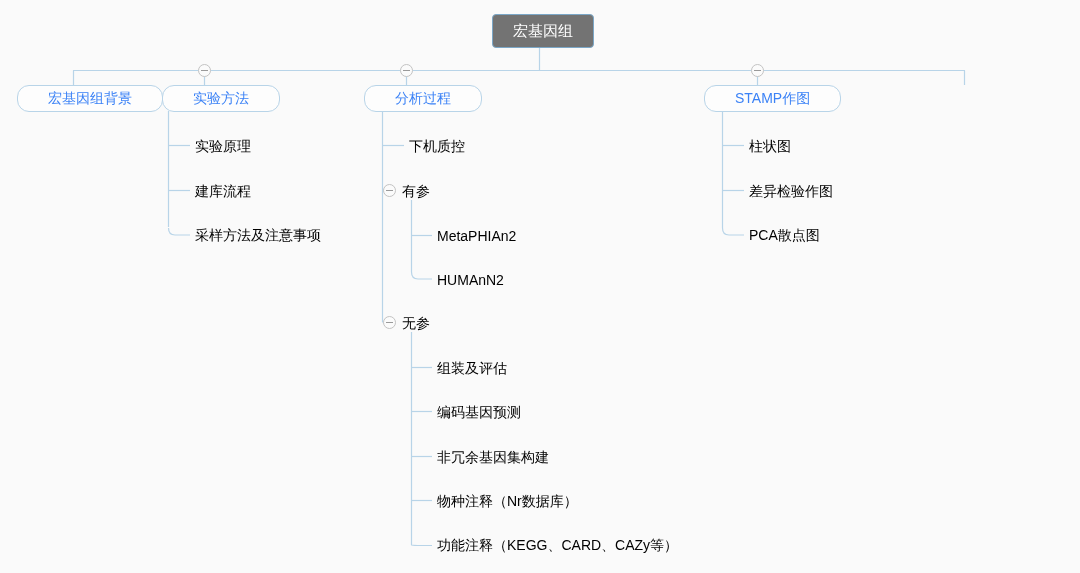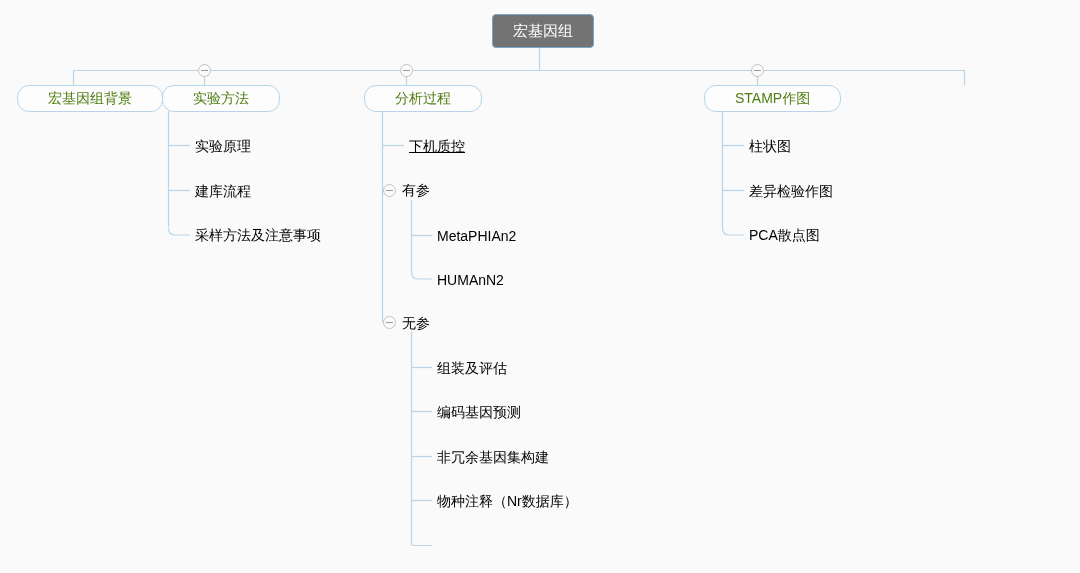--- a/index.html
+++ b/index.html
@@ -43,21 +43,21 @@
     border: 1px solid #7ba7c7;
     border-radius: 4px;
     font-size: 15px;
     line-height: 18px;
     padding: 7px 20px;
     text-align: center;
   }
   
   .node-box {
     background: #fdfdfd;
-    color: #4d7c0f;
+    color: #3b82f6;
     border: 1px solid #b8d4e8;
     border-radius: 12px;
     font-size: 14px;
     line-height: 17px;
     padding: 4px 30px;
     text-align: center;
   }
   
   .node-text {
     background: transparent;
@@ -144,33 +144,34 @@
   <div class="toggle" style="left:400px; top:64px;"></div>
 
   <div class="node node-box" style="left:704px; top:85px;">STAMP作图</div>
   <div class="toggle" style="left:751px; top:64px;"></div>
 
 
   <div class="node node-text" style="left:195px; top:137px;">实验原理</div>
   <div class="node node-text" style="left:195px; top:182px;">建库流程</div>
   <div class="node node-text" style="left:195px; top:226px;">采样方法及注意事项</div>
 
-  <div class="node node-text" style="left:409px; top:137px;text-decoration:underline;">下机质控</div>
+  <div class="node node-text" style="left:409px; top:137px;">下机质控</div>
 
   <div class="toggle" style="left:383px; top:184px;"></div>
-  <div class="node node-text" style="left:402px; top:182px;font-family:Liberation Mono, monospace;">有参</div>
+  <div class="node node-text" style="left:402px; top:182px;">有参</div>
 
   <div class="node node-text" style="left:437px; top:227px;">MetaPHIAn2</div>
   <div class="node node-text" style="left:437px; top:271px;">HUMAnN2</div>
 
   <div class="toggle" style="left:383px; top:316px;"></div>
   <div class="node node-text" style="left:402px; top:314px;">无参</div>
 
   <div class="node node-text" style="left:437px; top:359px;">组装及评估</div>
   <div class="node node-text" style="left:437px; top:403px;">编码基因预测</div>
   <div class="node node-text" style="left:437px; top:448px;">非冗余基因集构建</div>
   <div class="node node-text" style="left:437px; top:492px;">物种注释（Nr数据库）</div>
+  <div class="node node-text" style="left:437px; top:536px;">功能注释（KEGG、CARD、CAZy等）</div>
 
   <div class="node node-text" style="left:749px; top:137px;">柱状图</div>
   <div class="node node-text" style="left:749px; top:182px;">差异检验作图</div>
   <div class="node node-text" style="left:749px; top:226px;">PCA散点图</div>
 
 </div>
 
 </body></html>

